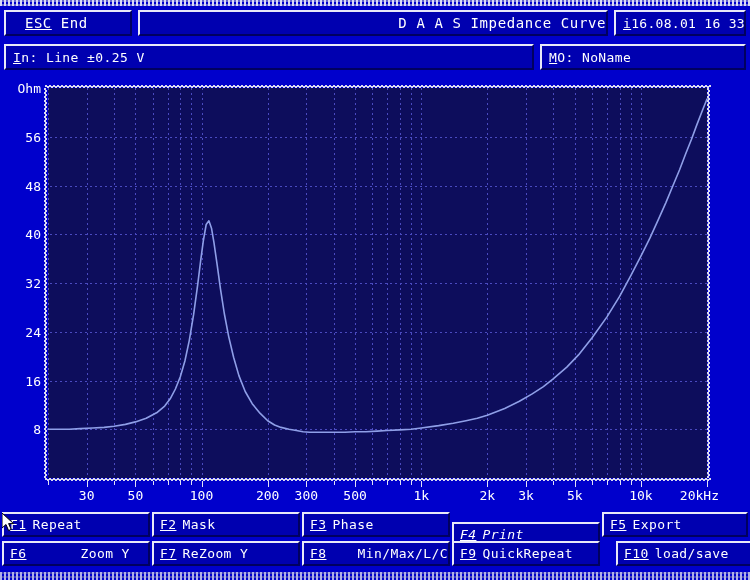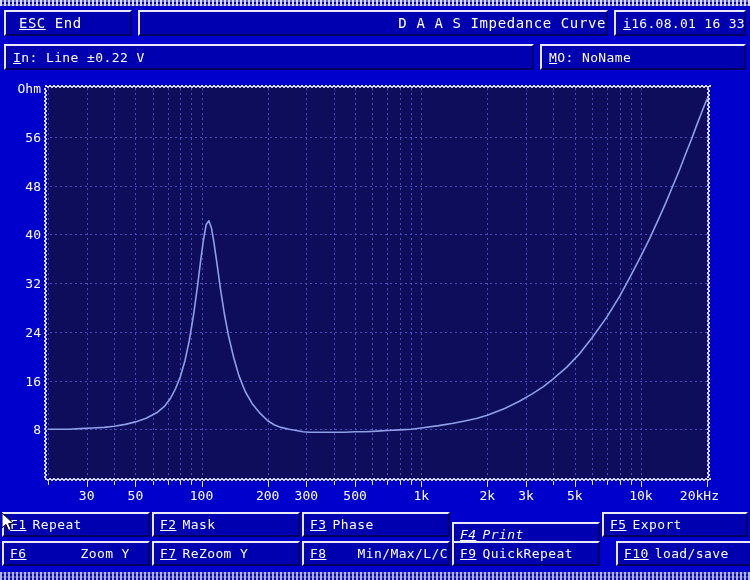--- a/index.html
+++ b/index.html
@@ -32,21 +32,21 @@
   .dither{
     position:absolute;left:0;width:750px;height:6px;
     background-image:
       linear-gradient(90deg,#ffffff 50%,transparent 50%),
       linear-gradient(0deg,#0000cc 50%,#7a7ad0 50%);
     background-size:4px 4px,4px 4px;
     opacity:.85;
   }
 
   
-  #esc-panel{left:4px;top:10px;width:128px;height:26px;padding-left:13px;font-size:14px;letter-spacing:.5px;}
+  #esc-panel{left:4px;top:10px;width:128px;height:26px;padding-left:19px;font-size:14px;letter-spacing:.5px;}
   #title-panel{left:138px;top:10px;width:470px;height:26px;justify-content:flex-end;font-size:14px;letter-spacing:.6px;}
   #clock-panel{left:614px;top:10px;width:132px;height:26px;padding-left:7px;font-size:13px;letter-spacing:.3px;}
 
   
   #input-panel{left:4px;top:44px;width:530px;height:26px;padding-left:7px;font-size:13px;letter-spacing:.4px;}
   #mo-panel{left:540px;top:44px;width:206px;height:26px;padding-left:7px;font-size:13px;letter-spacing:.4px;}
 
   
   #plot-wrap{position:absolute;left:0;top:78px;width:750px;height:430px;}
   #plot-svg{position:absolute;left:0;top:0;}
@@ -93,21 +93,21 @@
   </div>
 
   <div class="panel" id="clock-panel">
     <span class="ul">i</span>
     <span style="width:7px;display:inline-block;"></span>
     <span>16.08.01  16 33</span>
   </div>
 
   <div class="panel" id="input-panel">
     <span class="ul">I</span>
-      <span>n: Line  ±0.22 V</span>
+      <span>n: Line  ±0.25 V</span>
   </div>
 
   <div class="panel" id="mo-panel">
     <span class="ul">M</span>
       <span>O:   NoName</span>
   </div>
 
   <div id="plot-wrap">
     <svg id="plot-svg" width="750" height="430">
       <defs>

